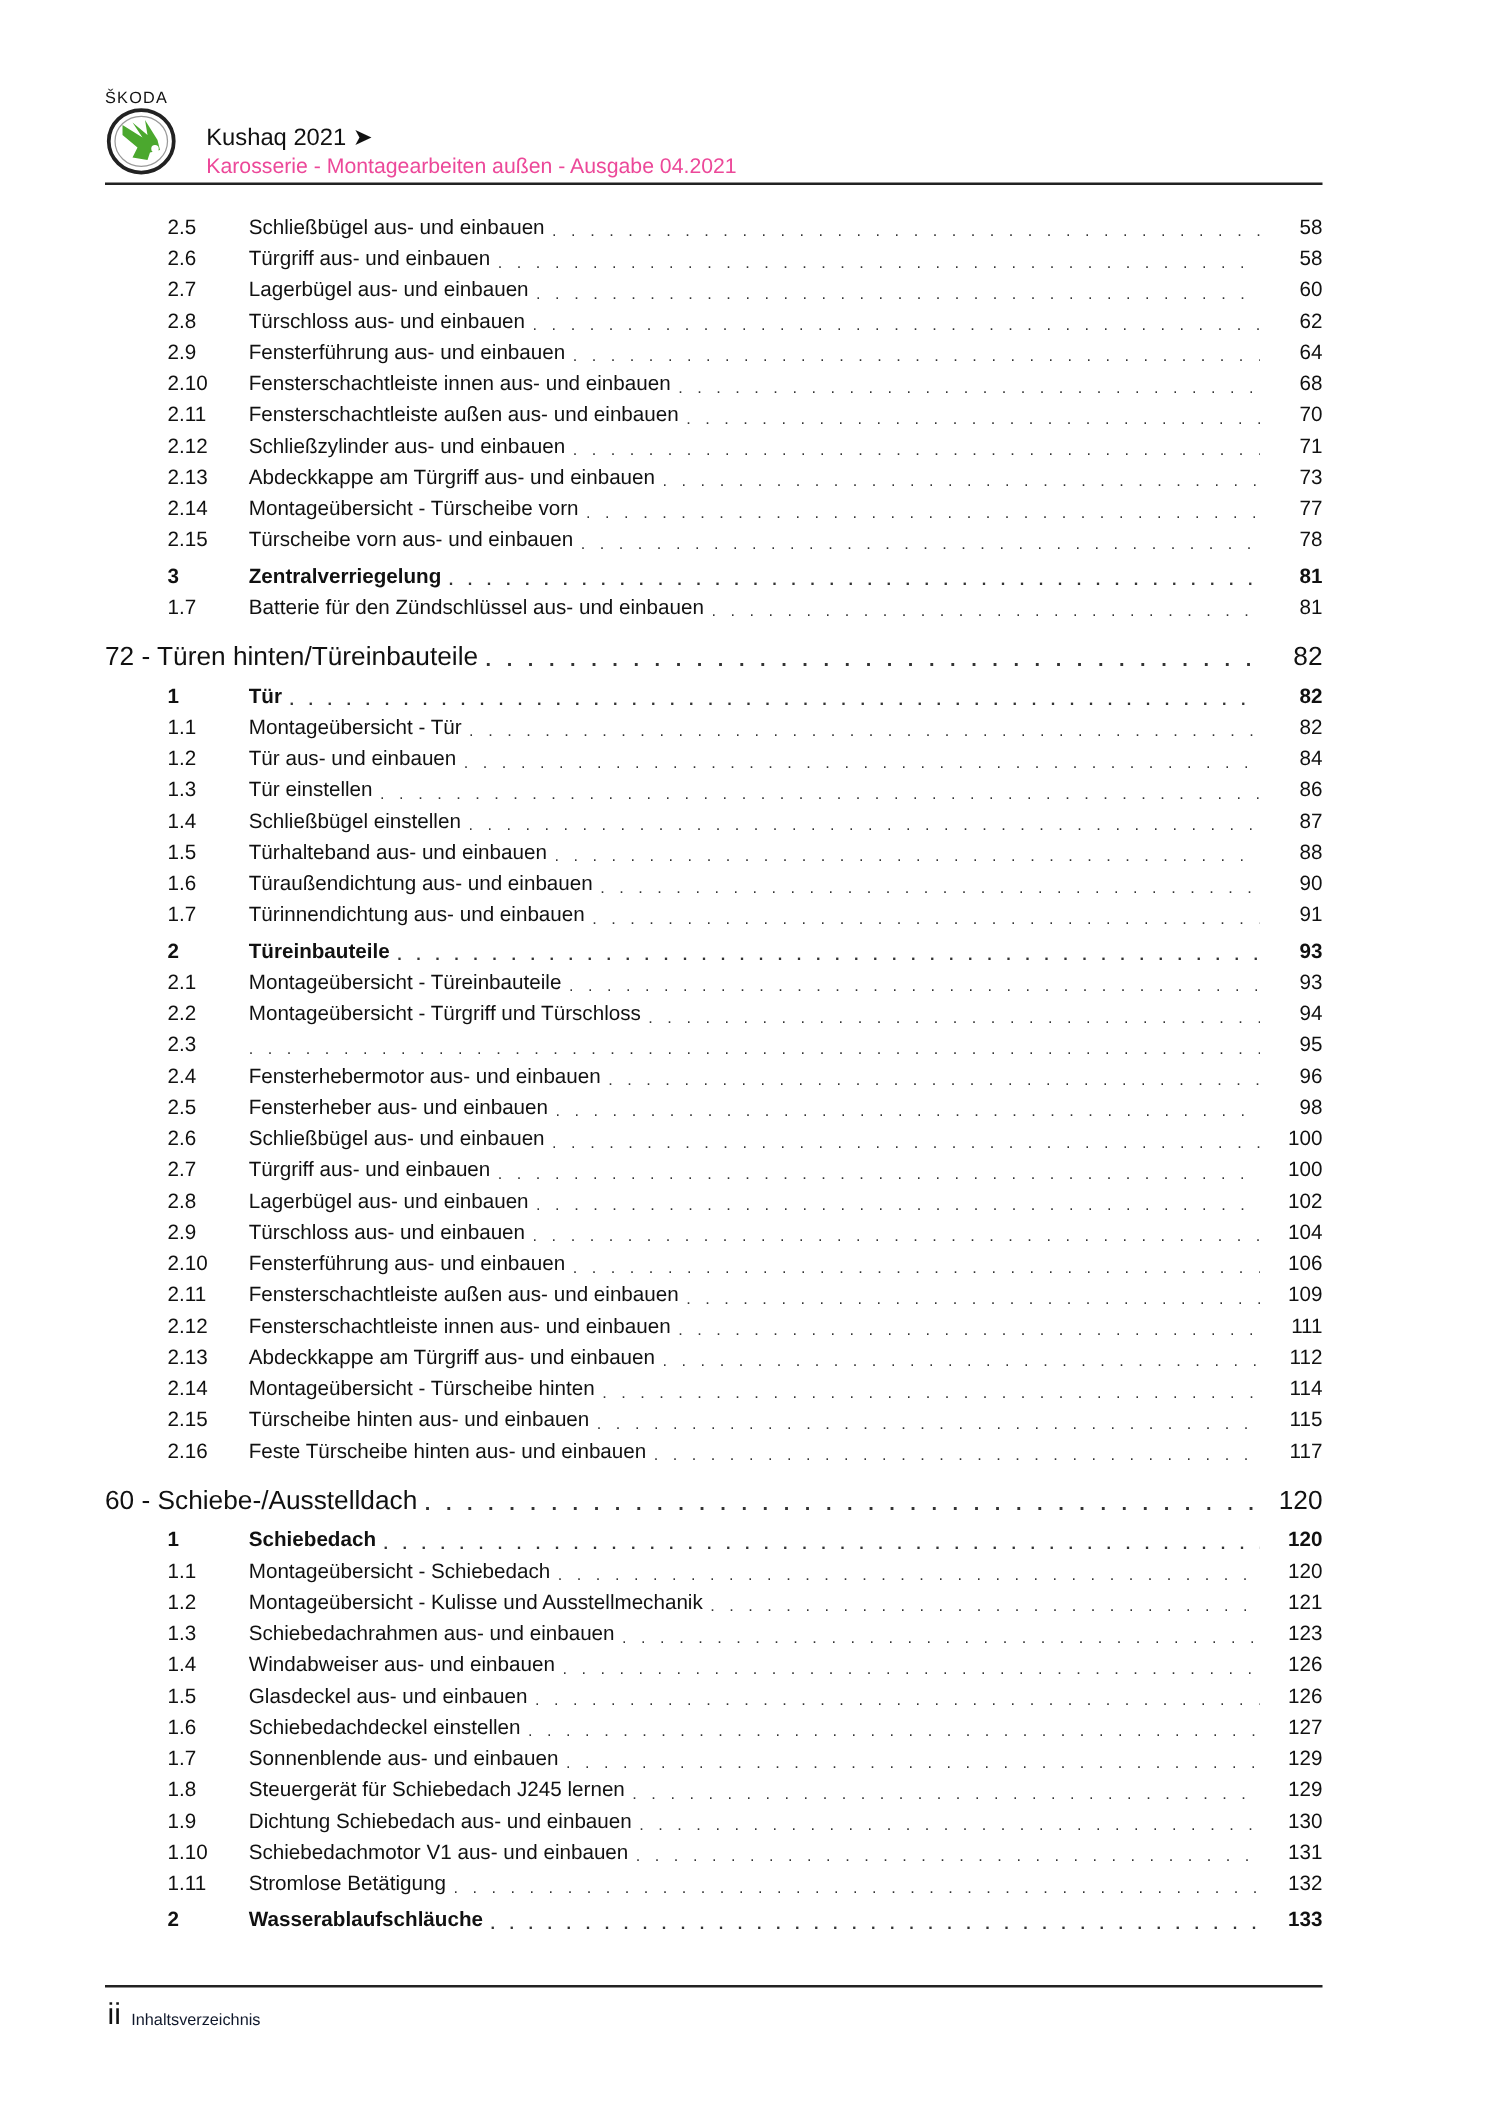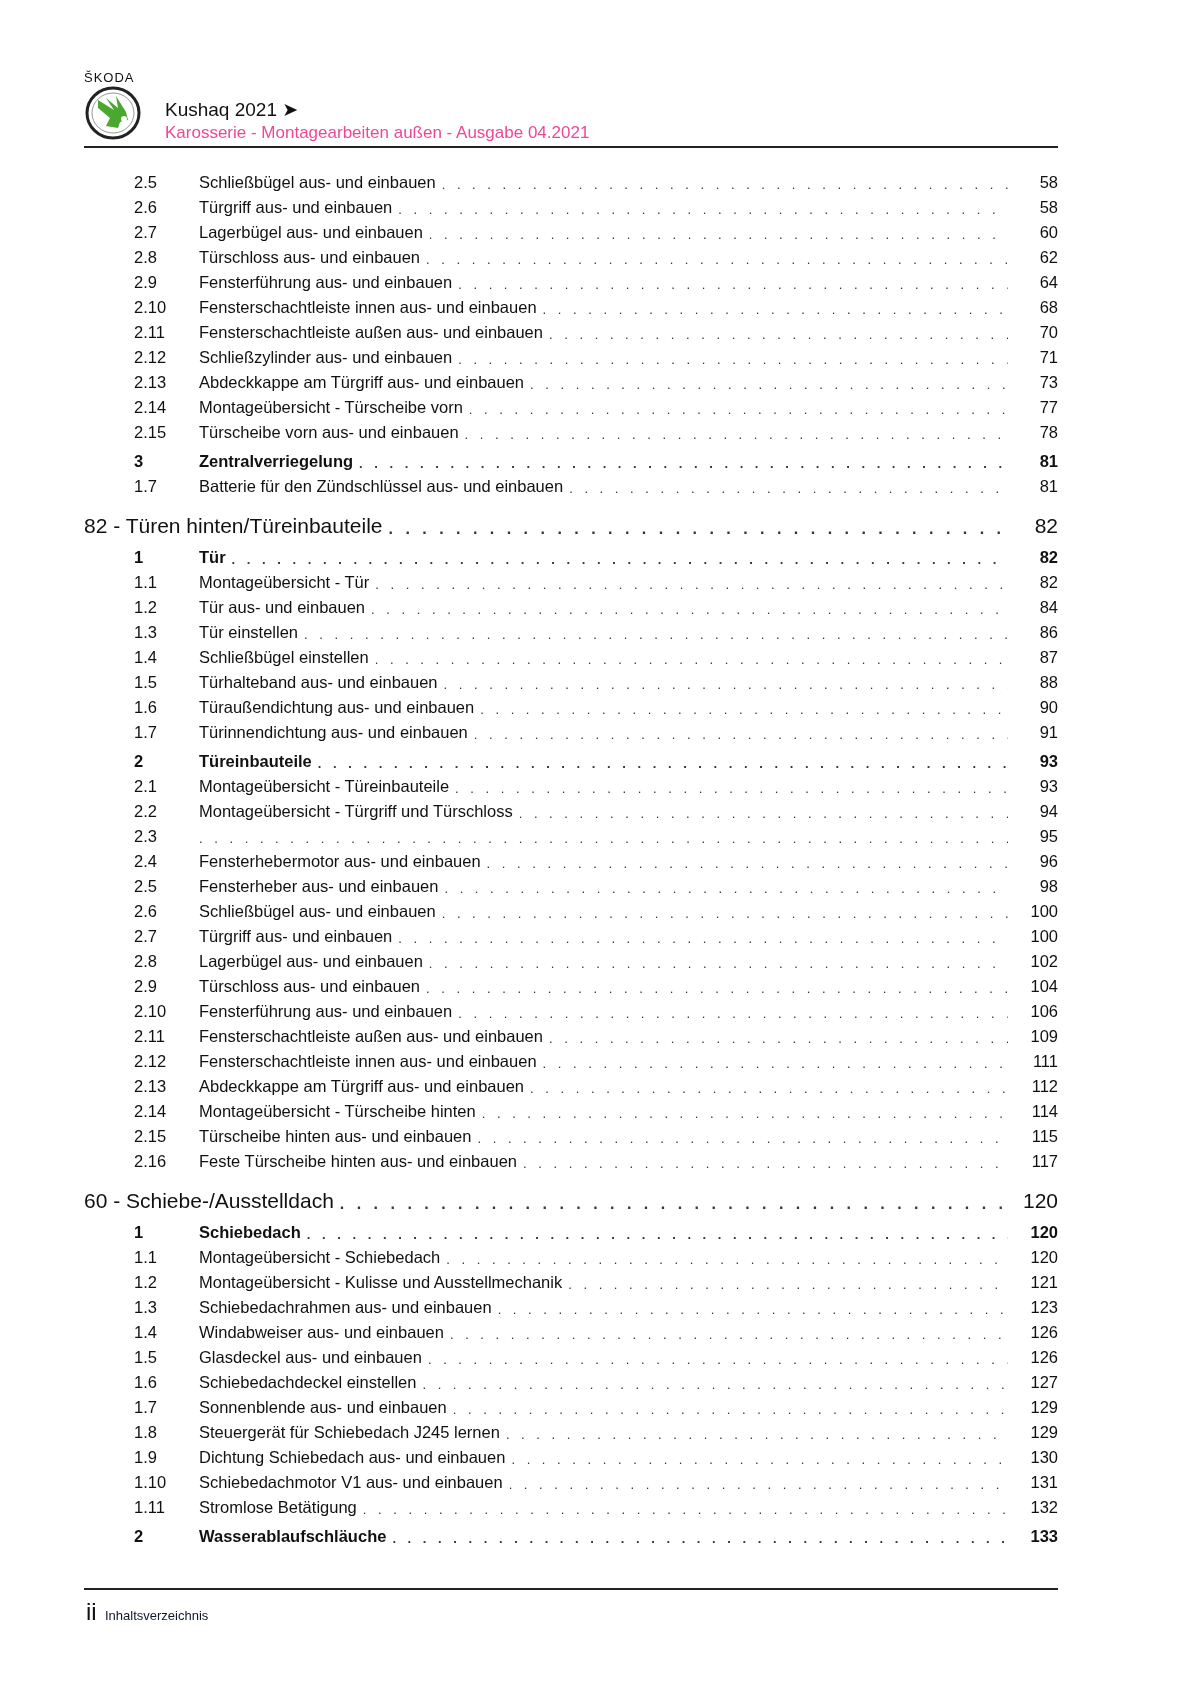--- a/index.html
+++ b/index.html
@@ -114,21 +114,21 @@
         <span class="dots">. . . . . . . . . . . . . . . . . . . . . . . . . . . . . . . . . . . . . . . . . . . . . . . . . . . . . . . . . . . . . . . . . . . . . . . . . . . . . . . . . . . . . . . . . . . . . . . . . . . . . . . . . . . . . . . . . . . . . . . . </span>
         <span class="page">81</span>
       </div>
       <div class="row ">
         <span class="num">1.7</span>
         <span class="title">Batterie für den Zündschlüssel aus- und einbauen</span>
         <span class="dots">. . . . . . . . . . . . . . . . . . . . . . . . . . . . . . . . . . . . . . . . . . . . . . . . . . . . . . . . . . . . . . . . . . . . . . . . . . . . . . . . . . . . . . . . . . . . . . . . . . . . . . . . . . . . . . . . . . . . . . . . </span>
         <span class="page">81</span>
       </div>
       <div class="row chapter">
-        <span class="title">82 - Türen hinten/Türeinbauteile</span>
+        <span class="title">72 - Türen hinten/Türeinbauteile</span>
         <span class="dots">. . . . . . . . . . . . . . . . . . . . . . . . . . . . . . . . . . . . . . . . . . . . . . . . . . . . . . . . . . . . . . . . . . . . . . . . . . . . . . . . . . . . . . . . . . . . . . . . . . . . . . . . . . . . . . . . . . . . . . . . </span>
         <span class="page">82</span>
       </div>
       <div class="row sub">
         <span class="num">1</span>
         <span class="title">Tür</span>
         <span class="dots">. . . . . . . . . . . . . . . . . . . . . . . . . . . . . . . . . . . . . . . . . . . . . . . . . . . . . . . . . . . . . . . . . . . . . . . . . . . . . . . . . . . . . . . . . . . . . . . . . . . . . . . . . . . . . . . . . . . . . . . . </span>
         <span class="page">82</span>
       </div>
       <div class="row ">

